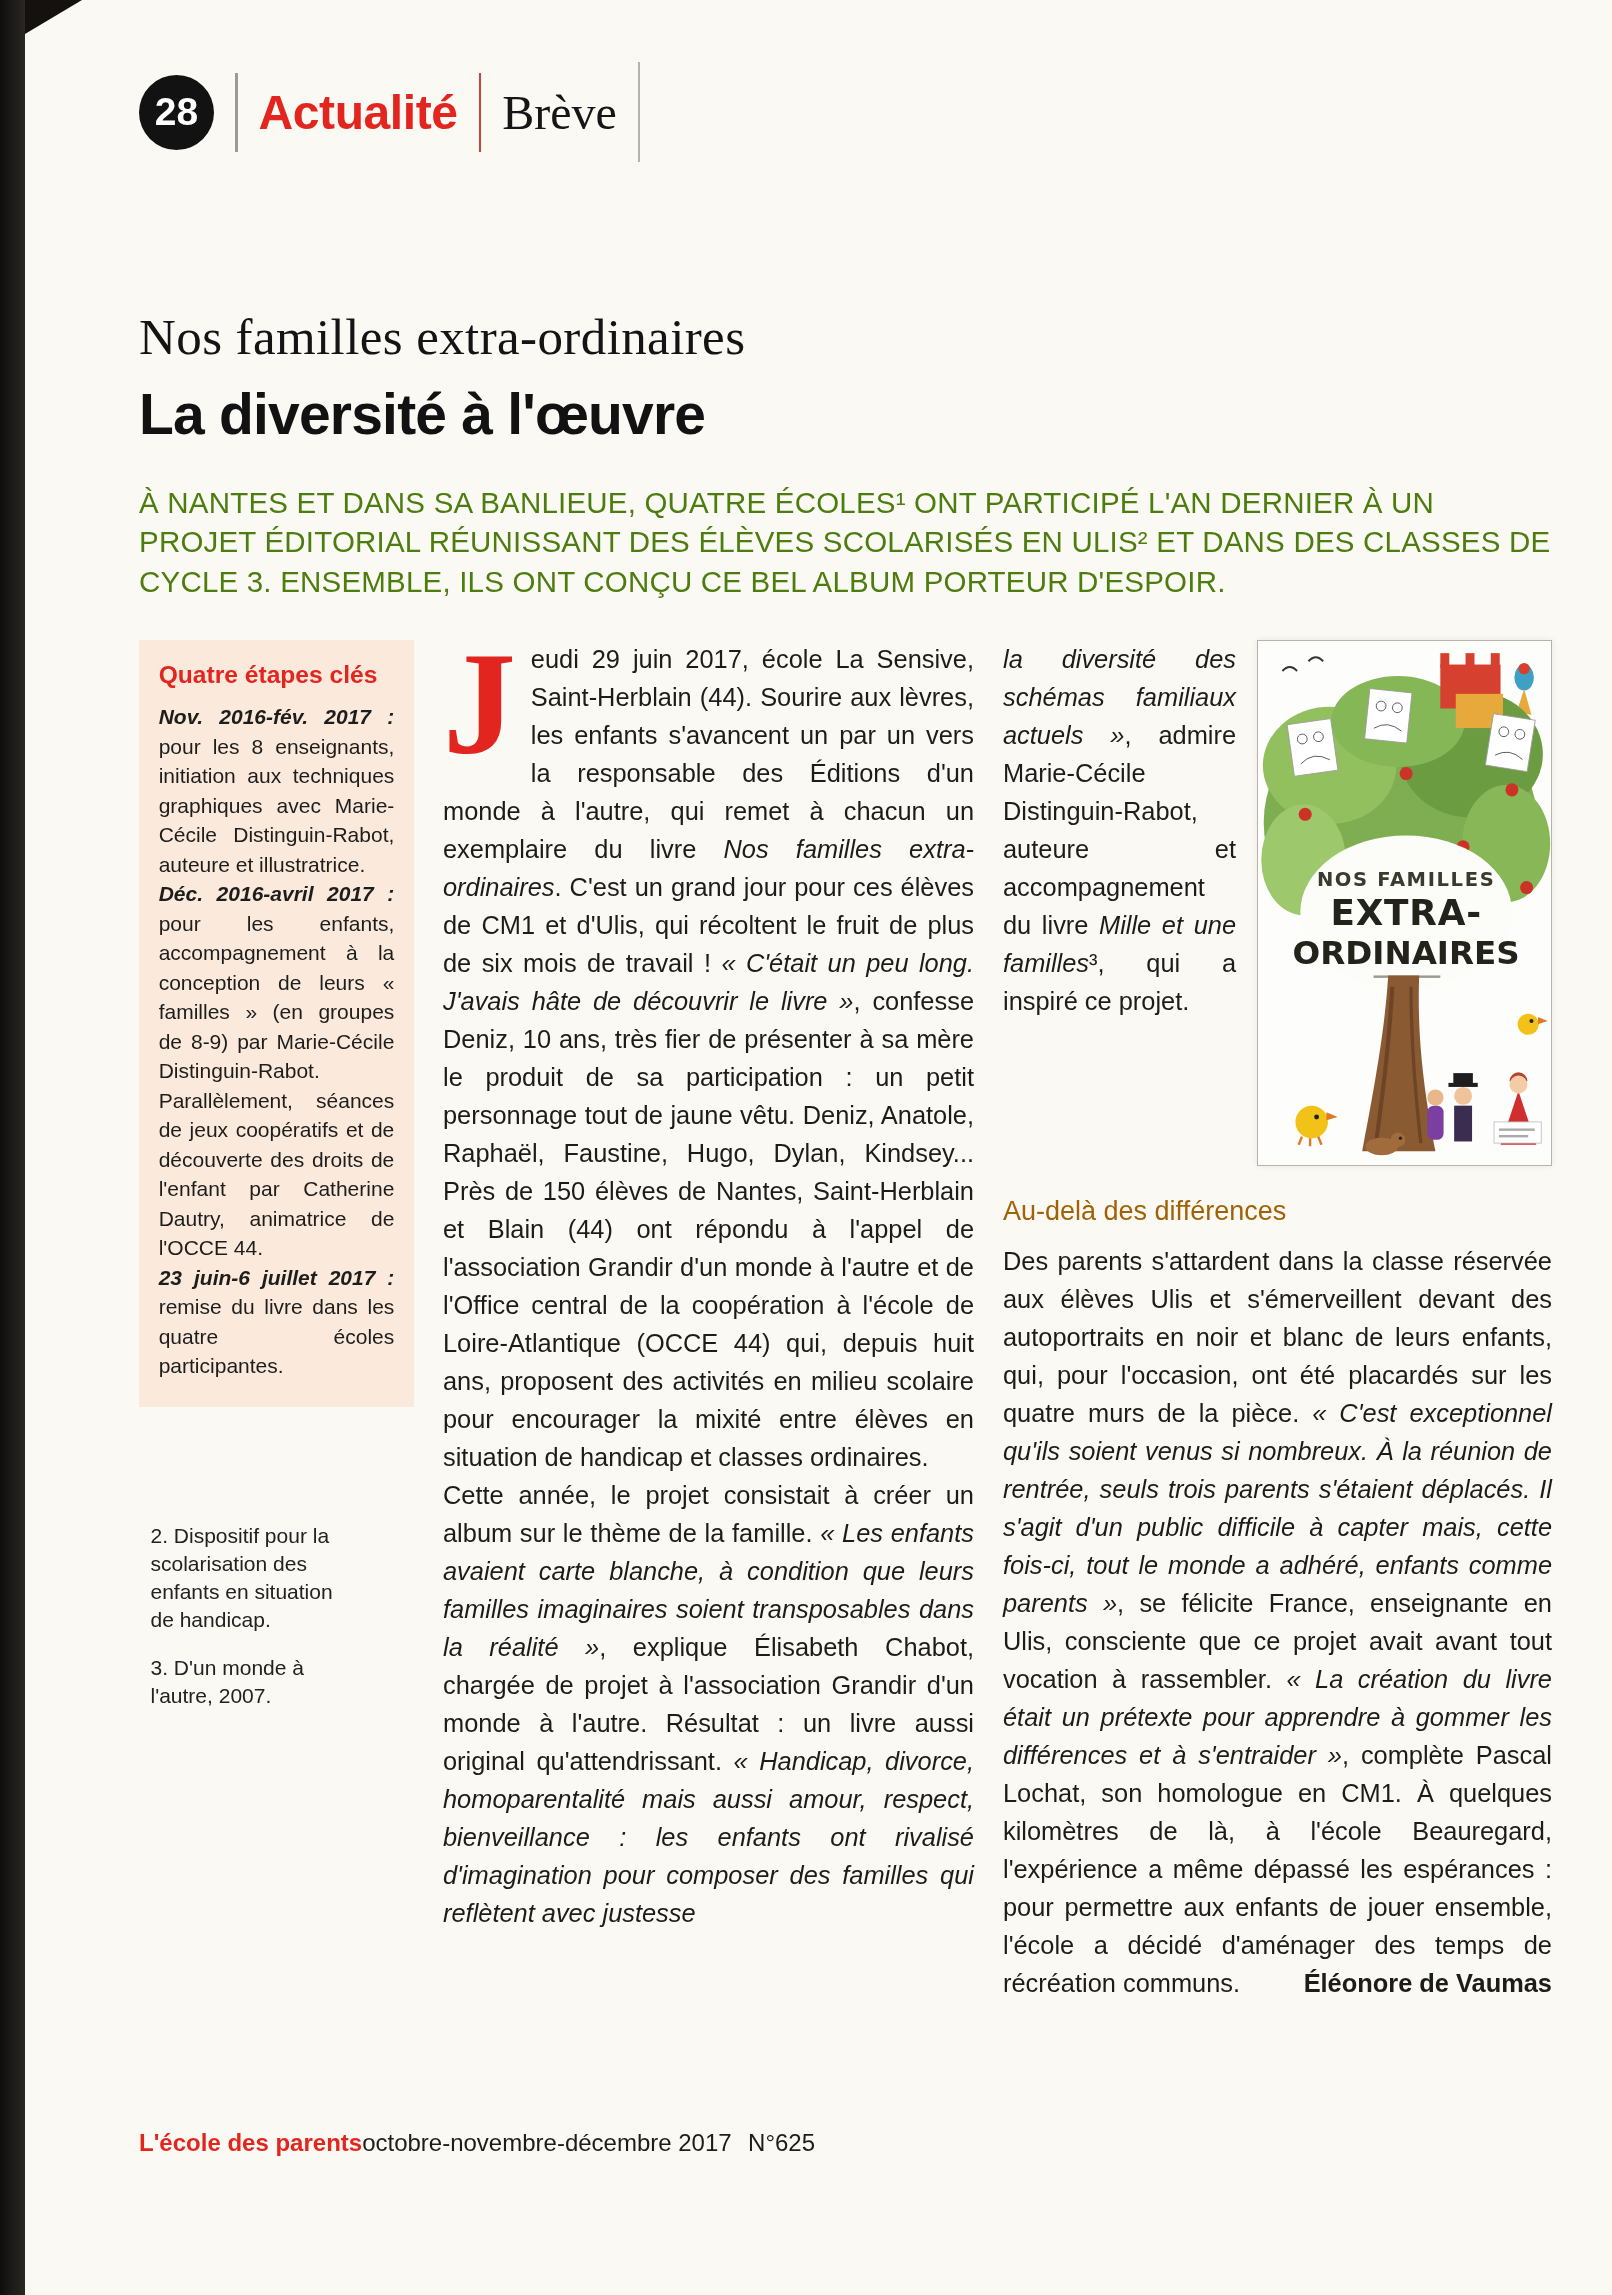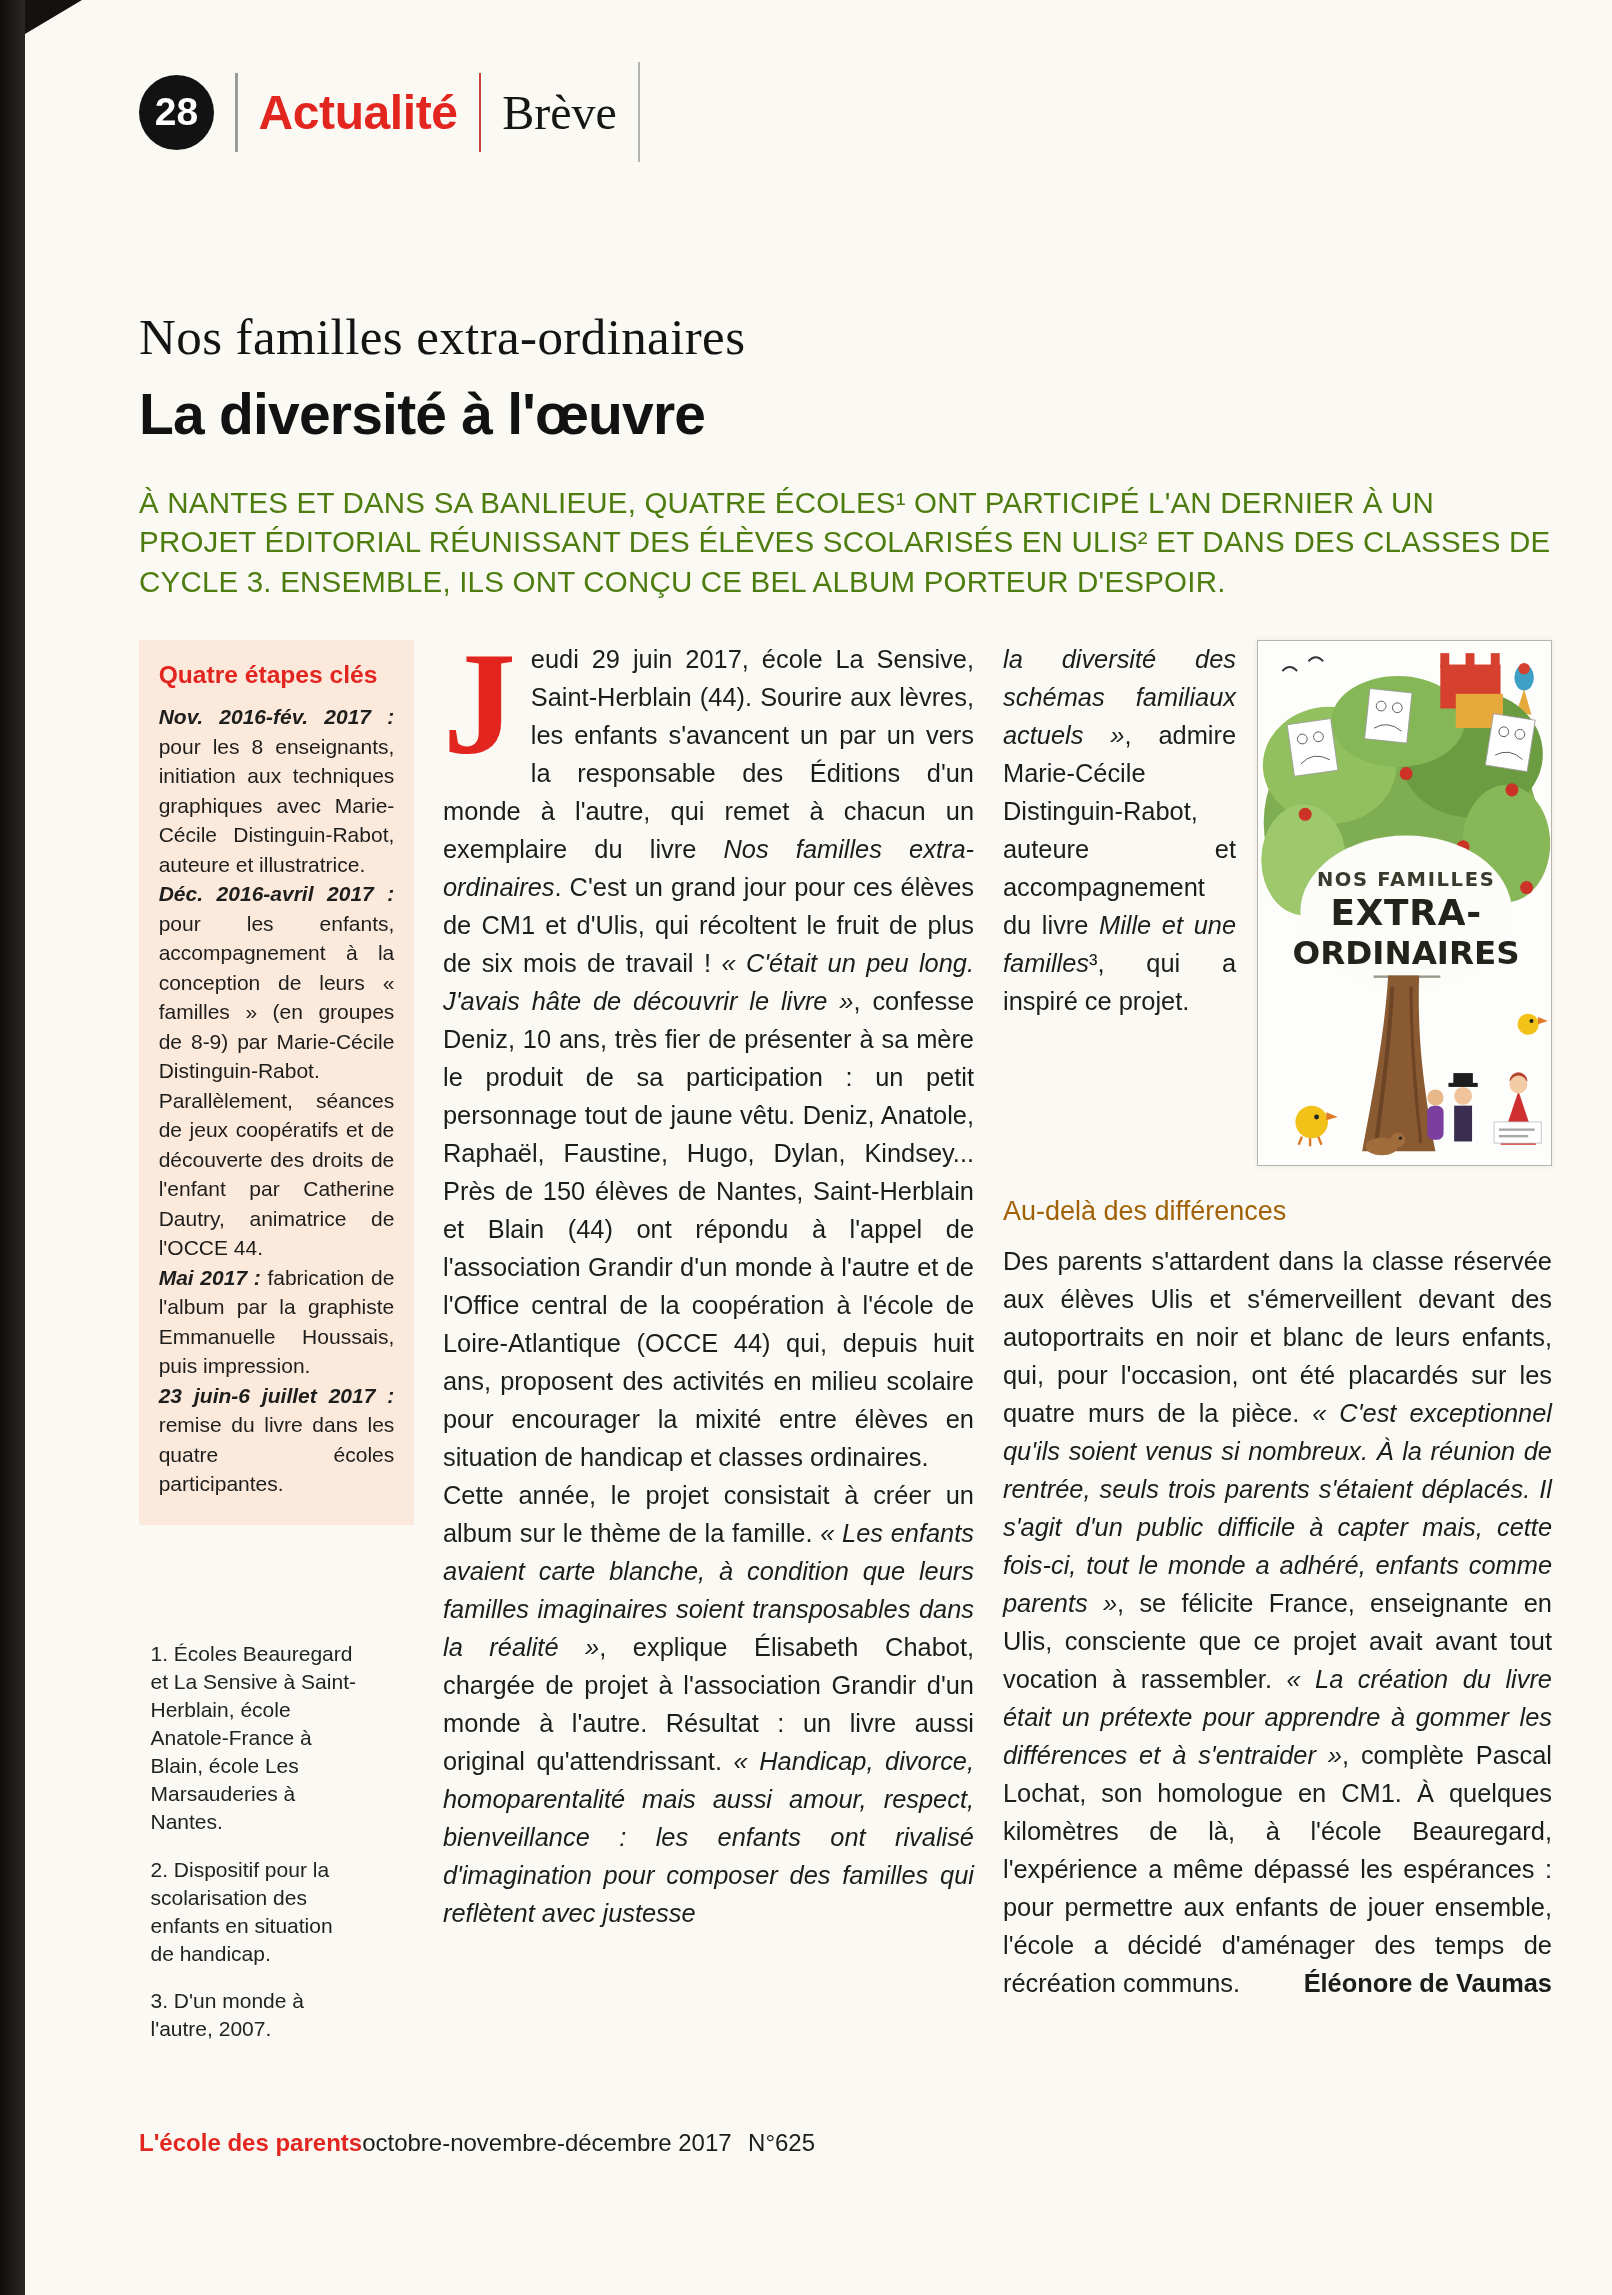--- a/index.html
+++ b/index.html
@@ -146,25 +146,23 @@
   <h2 class="headline">La diversité à l'œuvre</h2>
   <p class="standfirst">À NANTES ET DANS SA BANLIEUE, QUATRE ÉCOLES¹ ONT PARTICIPÉ L'AN DERNIER À UN PROJET ÉDITORIAL RÉUNISSANT DES ÉLÈVES SCOLARISÉS EN ULIS² ET DANS DES CLASSES DE CYCLE 3. ENSEMBLE, ILS ONT CONÇU CE BEL ALBUM PORTEUR D'ESPOIR.</p>
 
   <div class="columns">
 
     <aside>
       <div class="keybox">
         <h3 class="keybox-title">Quatre étapes clés</h3>
         <p><span class="step-label">Nov. 2016-fév. 2017 :</span> <span>pour les 8 enseignants, initiation aux techniques graphiques avec Marie-Cécile Distinguin-Rabot, auteure et illustratrice.</span></p>
         <p><span class="step-label">Déc. 2016-avril 2017 :</span> <span>pour les enfants, accompagnement à la conception de leurs « familles » (en groupes de 8-9) par Marie-Cécile Distinguin-Rabot. Parallèlement, séances de jeux coopératifs et de découverte des droits de l'enfant par Catherine Dautry, animatrice de l'OCCE 44.</span></p>
-        <p><span class="step-label">Mai 2017 :</span> <span>fabrication de l'album par la graphiste Emmanuelle Houssais, puis impression.</span></p>
         <p><span class="step-label">23 juin-6 juillet 2017 :</span> <span>remise du livre dans les quatre écoles participantes.</span></p>
       </div>
       <div class="footnotes">
-        <p>1. Écoles Beauregard et La Sensive à Saint-Herblain, école Anatole-France à Blain, école Les Marsauderies à Nantes.</p>
         <p>2. Dispositif pour la scolarisation des enfants en situation de handicap.</p>
         <p>3. D'un monde à l'autre, 2007.</p>
       </div>
     </aside>
 
     <div>
       <p class="body-par"><span class="drop-cap">J</span><span><span>eudi 29 juin 2017, école La Sensive, Saint-Herblain (44). Sourire aux lèvres, les enfants s'avancent un par un vers la responsable des Éditions d'un monde à l'autre, qui remet à chacun un exemplaire du livre </span><span class="seg-i">Nos familles extra-ordinaires</span><span>. C'est un grand jour pour ces élèves de CM1 et d'Ulis, qui récoltent le fruit de plus de six mois de travail ! </span><span class="seg-i">« C'était un peu long. J'avais hâte de découvrir le livre »</span><span>, confesse Deniz, 10 ans, très fier de présenter à sa mère le produit de sa participation : un petit personnage tout de jaune vêtu. Deniz, Anatole, Raphaël, Faustine, Hugo, Dylan, Kindsey... Près de 150 élèves de Nantes, Saint-Herblain et Blain (44) ont répondu à l'appel de l'association Grandir d'un monde à l'autre et de l'Office central de la coopération à l'école de Loire-Atlantique (OCCE 44) qui, depuis huit ans, proposent des activités en milieu scolaire pour encourager la mixité entre élèves en situation de handicap et classes ordinaires.</span></span></p>
       <p class="body-par"><span><span>Cette année, le projet consistait à créer un album sur le thème de la famille. </span><span class="seg-i">« Les enfants avaient carte blanche, à condition que leurs familles imaginaires soient transposables dans la réalité »</span><span>, explique Élisabeth Chabot, chargée de projet à l'association Grandir d'un monde à l'autre. Résultat : un livre aussi original qu'attendrissant. </span><span class="seg-i">« Handicap, divorce, homoparentalité mais aussi amour, respect, bienveillance : les enfants ont rivalisé d'imagination pour composer des familles qui reflètent avec justesse</span></span></p>
     </div>
 

